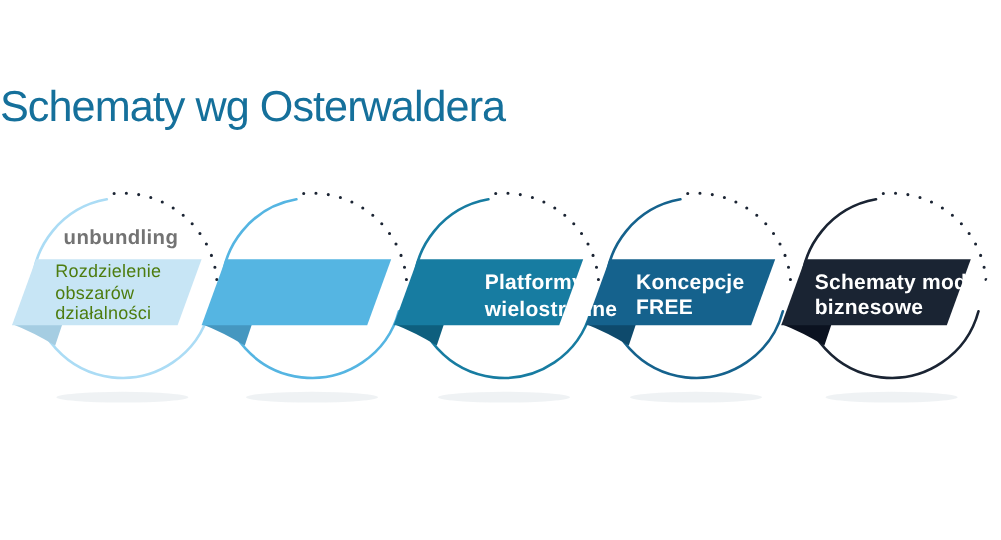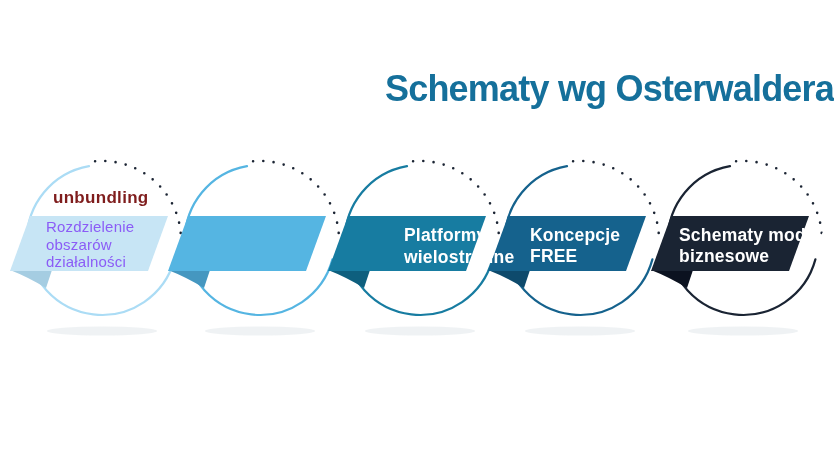--- a/index.html
+++ b/index.html
@@ -7,23 +7,23 @@
     position:relative;
     width:834px;height:450px;
     overflow:hidden;
     background:#ffffff;
     font-family:"Liberation Sans","DejaVu Sans",sans-serif;
   }
   .page-title{
     position:absolute;
     left:0;right:0;top:68px;
     margin:0;
-    text-align:right;
+    text-align:left;
     font-size:36px;
-    font-weight:bold;
+    font-weight:normal;
     letter-spacing:-0.8px;
   }
   #diagram{position:absolute;left:0;top:0;}
   #labels{position:absolute;left:0;top:0;width:834px;height:450px;pointer-events:none;}
   .ribbon-label{
     position:absolute;
     white-space:pre-line;
     letter-spacing:0.2px;
   }
   .tag-label{
@@ -68,24 +68,24 @@
       </g>
       <g>
         <ellipse cx="743" cy="331" rx="55" ry="4.5" fill="#9AB0BD" opacity="0.16"></ellipse>
         <path d="M 815.4 259.4 A 75 75 0 1 1 730.0 166.1" fill="none" stroke="#1A2433" stroke-width="2.2" stroke-linecap="round"></path>
         <path d="M 736.1 161.3 A 79 79 0 0 1 821.9 235.9" fill="none" stroke="#1B2433" stroke-width="2.6" stroke-linecap="round" stroke-dasharray="0 10.3"></path>
         <path d="M 651 270 L 693 270 L 687 288 Q 669 277 651 270 Z" fill="#0B1220"></path>
         <polygon points="671,216 809,216 789,271 651,271" fill="#1A2433"></polygon>
       </g>
     </svg>
   <div id="labels">
-      <div class="ribbon-label" style="left: 46px; top: 218px; font-size: 15px; line-height: 17.5px; font-weight: 400; color: #8b5cf6;">Rozdzielenie
+      <div class="ribbon-label" style="left: 46px; top: 218px; font-size: 15px; line-height: 17.5px; font-weight: 400; color: #4d7c0f;">Rozdzielenie
 obszarów
 działalności</div>
-      <div class="tag-label" style="left: 53px; top: 188px; font-size: 17px; color: #7f1d1d; text-align: center;">unbundling</div>
+      <div class="tag-label" style="left: 53px; top: 188px; font-size: 17px; color: #737373; text-align: center;">unbundling</div>
       <div class="ribbon-label" style="left: 371px; top: 224px; font-size: 17.5px; line-height: 22px; font-weight: 700; color: rgb(255, 255, 255); margin-left: 33px;">Platformy
 wielostronne</div>
       <div class="ribbon-label" style="left: 530px; top: 225px; font-size: 17.5px; line-height: 21px; font-weight: 700; color: rgb(255, 255, 255);">Koncepcje
 FREE</div>
       <div class="ribbon-label" style="left: 679px; top: 225px; font-size: 17.5px; line-height: 21px; font-weight: 700; color: rgb(255, 255, 255);">Schematy modele
 biznesowe</div>
     </div>
 </div>
 
 </body></html>

